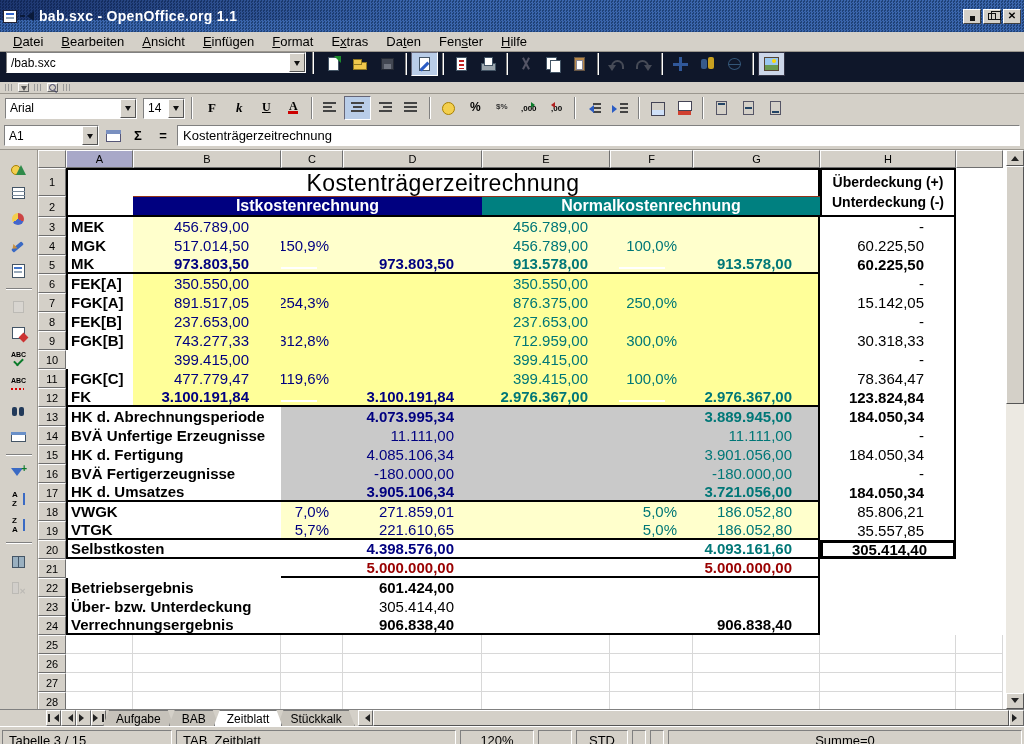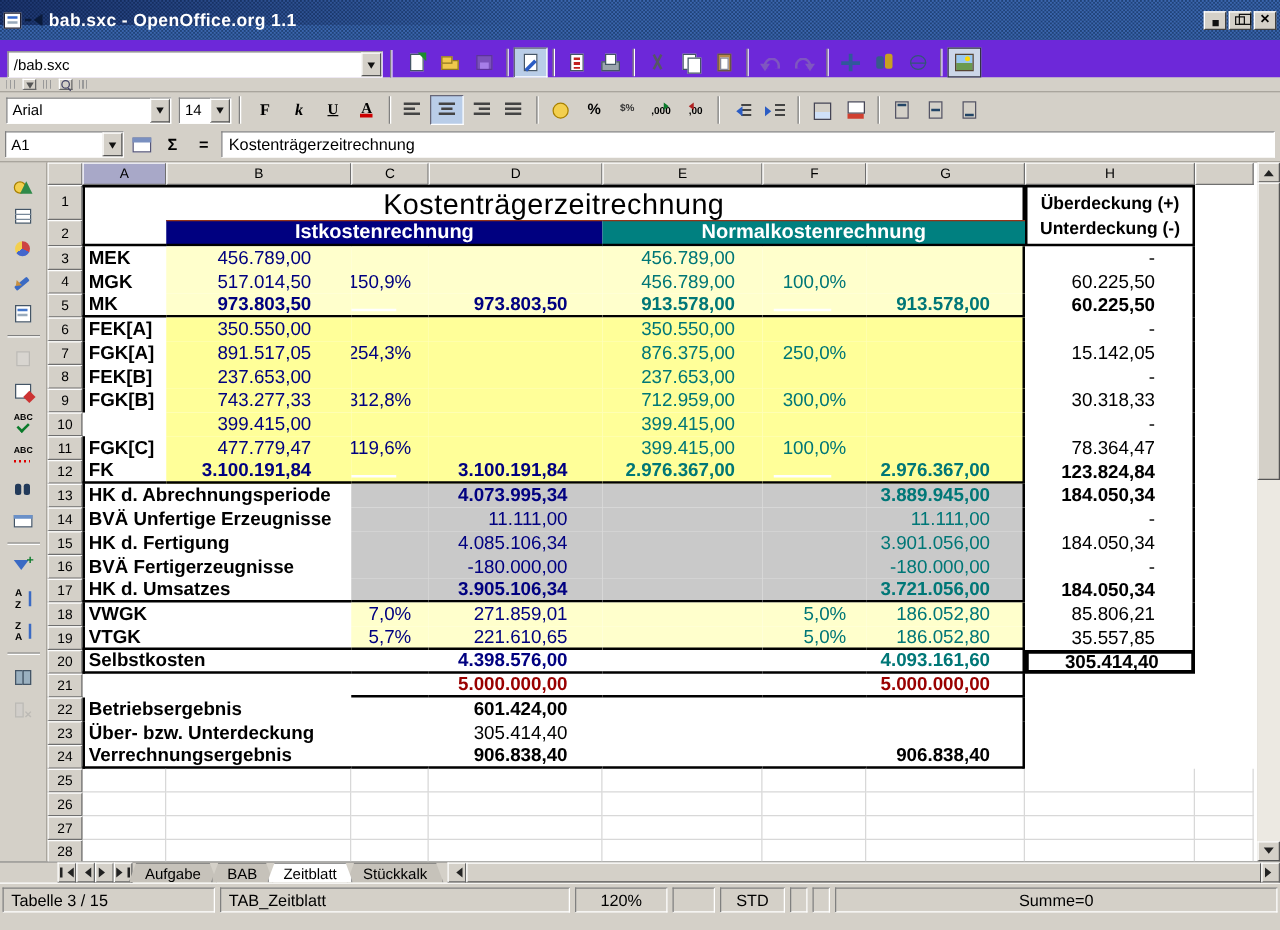--- a/index.html
+++ b/index.html
@@ -24,21 +24,21 @@
   .tbb{width:18px;height:15px;background:#d4d0c8;border:1px solid;border-color:#fff #404040 #404040 #fff;
     display:flex;align-items:center;justify-content:center;font-size:10px;font-weight:bold;line-height:1}
   .glyph-min{width:5px;height:5px;background:#111;margin-top:4px}
   .glyph-rest{width:8px;height:7px;border:1px solid #111;position:relative}
   .glyph-rest::after{content:"";position:absolute;left:2px;top:-3px;width:8px;height:7px;border:1px solid #111}
   
   .menubar{height:20px;display:flex;align-items:center;padding-left:4px;font-size:13px;
     border-bottom:1px solid #9a968e;background:#d4d0c8}
   .mi{padding:1px 9px;cursor:default}
   
-  .funcbar{height:30px;display:flex;align-items:flex-end;padding-left:6px;gap:2px;background:#6d28d9}
+  .funcbar{height:30px;display:flex;align-items:flex-start;padding-left:6px;gap:2px;background:#0f172a}
   .combo{height:21px;background:#fff;border:1px solid;border-color:#808080 #fff #fff #808080;
     display:flex;align-items:center;font-size:12px;position:relative}
   .combo .cval{padding-left:4px;flex:1;white-space:nowrap;overflow:hidden}
   .dd{width:16px;height:100%;background:#d4d0c8;border:1px solid;border-color:#fff #555 #555 #fff;
     display:flex;align-items:center;justify-content:center}
   .dda{width:0;height:0;border:3px solid transparent;border-top:5px solid #111;margin-top:4px}
   .tbtn{width:27px;height:24px;border:1px solid transparent;background:transparent;
     display:flex;align-items:center;justify-content:center;position:relative}
   .tbtn.pressed{background:#b9cde8;border-color:#667 #fff #fff #667}
   .tbtn.framed{border-color:#334;background:#ccd6e8}
@@ -237,20 +237,31 @@
         </span>
       <span class="tbb">
           <span class="glyph-rest"></span>
         </span>
       <span class="tbb">
           <span>✕</span>
         </span>
     </span>
   </div>
 
+  <div class="menubar">
+      <div class="mi"><u>D</u>atei</div>
+      <div class="mi"><u>B</u>earbeiten</div>
+      <div class="mi"><u>A</u>nsicht</div>
+      <div class="mi"><u>E</u>infügen</div>
+      <div class="mi"><u>F</u>ormat</div>
+      <div class="mi">E<u>x</u>tras</div>
+      <div class="mi">Da<u>t</u>en</div>
+      <div class="mi">Fen<u>s</u>ter</div>
+      <div class="mi"><u>H</u>ilfe</div>
+    </div>
 
   <div class="funcbar">
     <span class="combo" style="width:300px">
       <span class="cval">/bab.sxc</span>
       <span class="dd">
           <span class="dda"></span>
         </span>
     </span>
     <span class="vsep"></span>
     <span style="display:flex;align-items:center">

